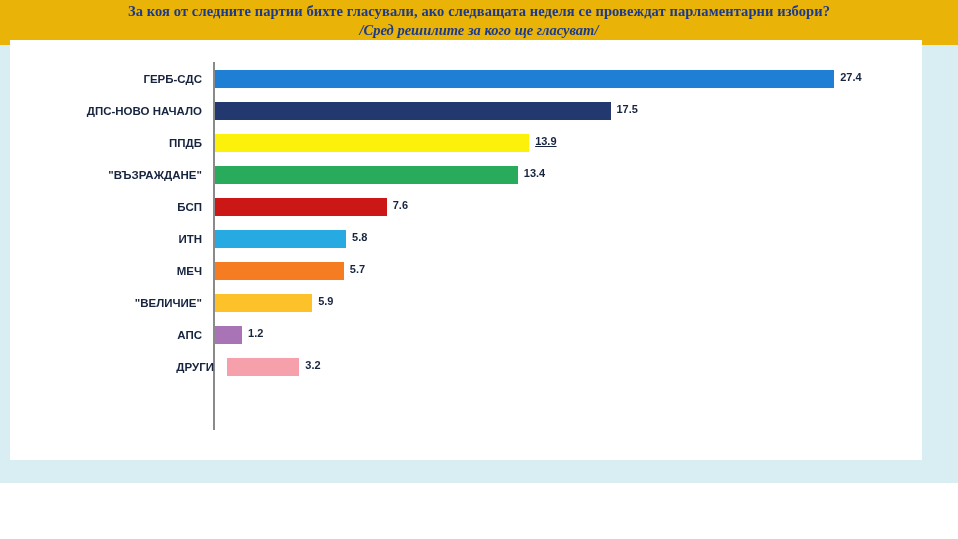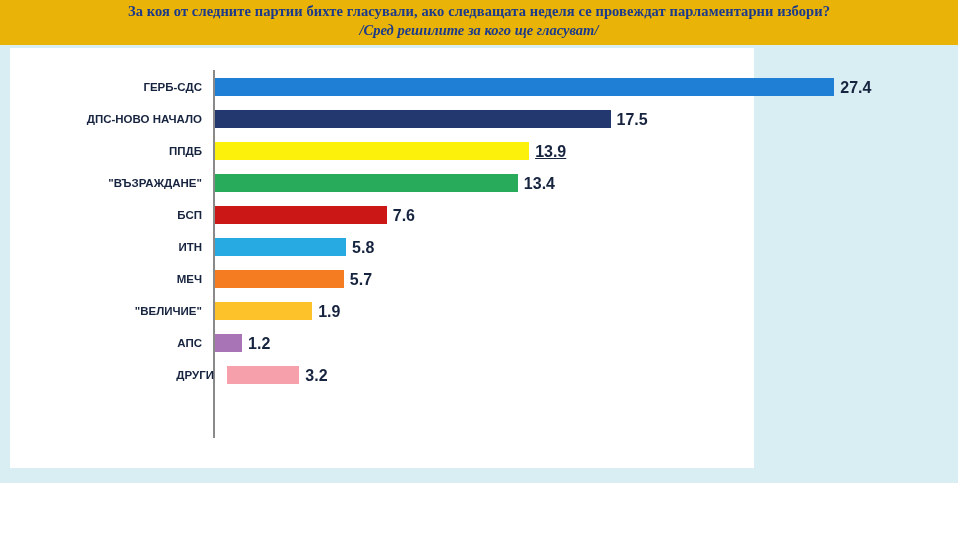--- a/index.html
+++ b/index.html
@@ -49,22 +49,22 @@
     font-family: "Liberation Serif", serif;
     font-weight: bold;
     font-style: italic;
     font-size: 14.5px;
     color: #1b3a8c;
   }
   
   .chart-panel {
     position: absolute;
     left: 10px;
-    top: 48px;
-    width: 744px;
+    top: 40px;
+    width: 912px;
     height: 420px;
     background: #ffffff;
   }
   .plot {
     position: absolute;
     left: 0;
     top: 0;
     width: 912px;
     height: 420px;
   }
@@ -103,21 +103,21 @@
   }
   .bar {
     position: absolute;
     left: 0;
     top: 6px;
     height: 18px;
   }
   .bar-value {
     position: absolute;
     top: 7px;
-    font-size: 16px;
+    font-size: 11px;
     font-weight: bold;
     color: #17243f;
     white-space: nowrap;
   }
   
   .logo-band {
     position: absolute;
     left: 0;
     top: 483px;
     width: 958px;
@@ -185,21 +185,21 @@
           <div class="bar-wrap" style="width: 128.82px;">
             <div class="bar" style="width: 128.82px; background: rgb(245, 124, 32);"></div>
           </div>
           <div class="bar-value" style="left: 339.82px;">5.7</div>
         </div>
         <div class="row" style="top: 248px;">
           <div class="cat-label">"ВЕЛИЧИЕ"</div>
           <div class="bar-wrap" style="width: 97.18px;">
             <div class="bar" style="width: 97.18px; background: rgb(253, 193, 42);"></div>
           </div>
-          <div class="bar-value" style="left: 308.18px;">1.9</div>
+          <div class="bar-value" style="left: 308.18px;">5.9</div>
         </div>
         <div class="row" style="top: 280px;">
           <div class="cat-label">АПС</div>
           <div class="bar-wrap" style="width: 27.12px;">
             <div class="bar" style="width: 27.12px; background: rgb(169, 116, 181);"></div>
           </div>
           <div class="bar-value" style="left: 238.12px;">1.2</div>
         </div>
         <div class="row" style="top: 312px; margin-left: 12px;">
           <div class="cat-label">ДРУГИ</div>

